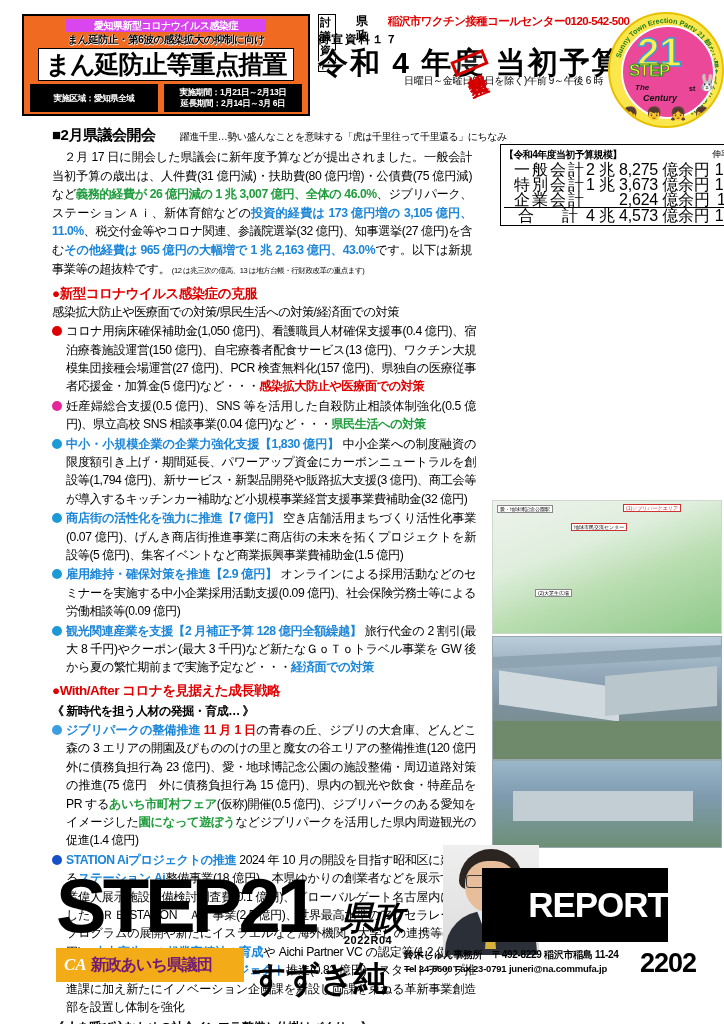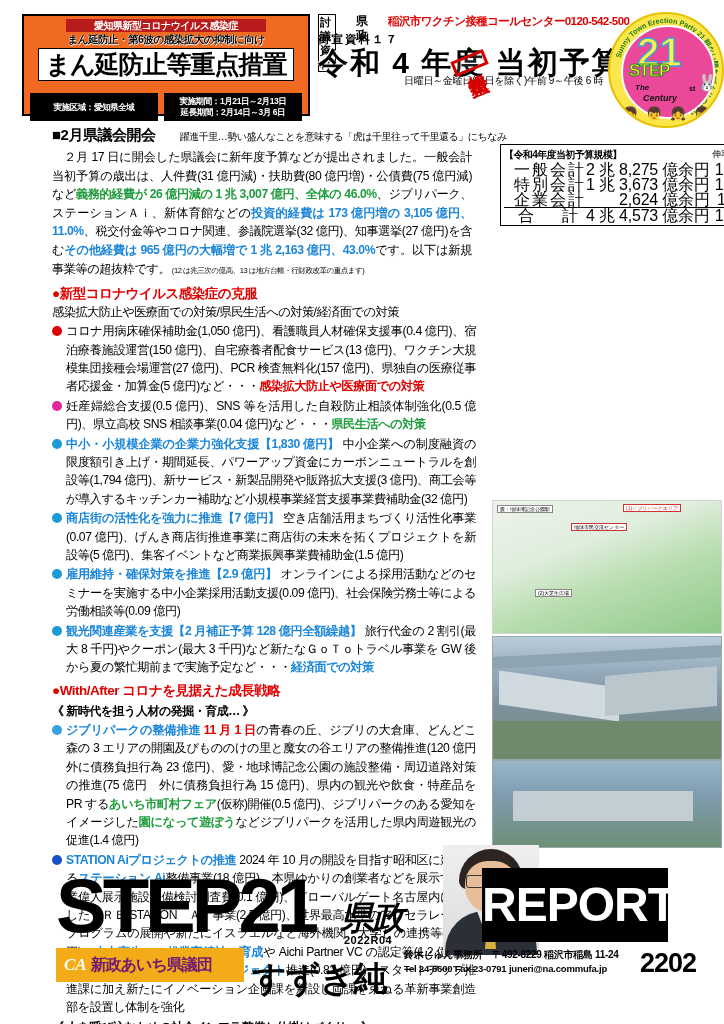--- a/index.html
+++ b/index.html
@@ -15,31 +15,31 @@
 
   
   .header{position:absolute;left:0;top:0;width:724px;height:128px;}
 
   .mansen-box{
     position:absolute;left:22px;top:14px;width:288px;height:102px;
     background:#f06a22;border:2px solid #000;box-sizing:border-box;
     padding:3px 4px;
   }
   .mansen-l1{
-    background:#b91c1c;color:#fff;font-size:10px;font-weight:bold;
+    background:#d946ef;color:#fff;font-size:10px;font-weight:bold;
     text-align:center;line-height:13px;letter-spacing:-0.5px;
     width:200px;margin:0 auto;
   }
   .mansen-l2{
     color:#000;font-size:10.5px;font-weight:bold;text-align:center;
     line-height:14px;letter-spacing:-0.5px;
     text-shadow:0.5px 0.5px 0 #fff,-0.5px -0.5px 0 #fff;
   }
   .mansen-main{
-    background:#fff;border:1.5px solid #000;margin:2px 10px 12px 10px;
+    background:#fff;border:1.5px solid #000;margin:2px 10px 3px 10px;
     text-align:center;font-size:25px;font-weight:bold;color:#000;
     line-height:31px;letter-spacing:-1px;
   }
   .mansen-foot{display:flex;gap:6px;margin:0 2px;}
   .mansen-foot > div{
     background:#000;color:#fff;font-size:8.5px;font-weight:bold;
     text-align:center;padding:3px 2px;line-height:11px;letter-spacing:-0.4px;
   }
   .mf-a{width:48%;display:flex;align-items:center;justify-content:center;}
   .mf-b{width:52%;}
@@ -208,22 +208,22 @@
     font-family:"Liberation Sans",sans-serif;
   }
   .kensei-big{
     position:absolute;left:340px;top:44px;font-size:33px;font-weight:bold;letter-spacing:-1px;font-style:italic;
   }
   .yearcode{position:absolute;left:344px;top:82px;font-size:11px;font-weight:bold;letter-spacing:0.5px;}
   .report-box{
     position:absolute;left:482px;top:16px;width:186px;height:74px;background:#000;
   }
   .report-box span{
-    display:block;color:#fff;font-size:48px;font-weight:bold;
-    text-align:left;line-height:74px;letter-spacing:-1px;
+    display:block;color:#fff;font-size:35px;font-weight:bold;
+    text-align:right;line-height:74px;letter-spacing:-1px;
   }
   .party-box{
     position:absolute;left:56px;top:96px;width:188px;height:34px;background:#f3ab18;
     display:flex;align-items:center;
   }
   .party-box .ca{color:#fff;font-size:17px;font-style:italic;font-weight:bold;margin-left:8px;font-family:"Liberation Serif",serif;}
   .party-box .pt{color:#701a75;font-size:16px;font-weight:bold;margin-left:4px;letter-spacing:-1px;}
   .name-big{
     position:absolute;left:252px;top:104px;font-size:34px;font-weight:bold;letter-spacing:-1px;
   }

